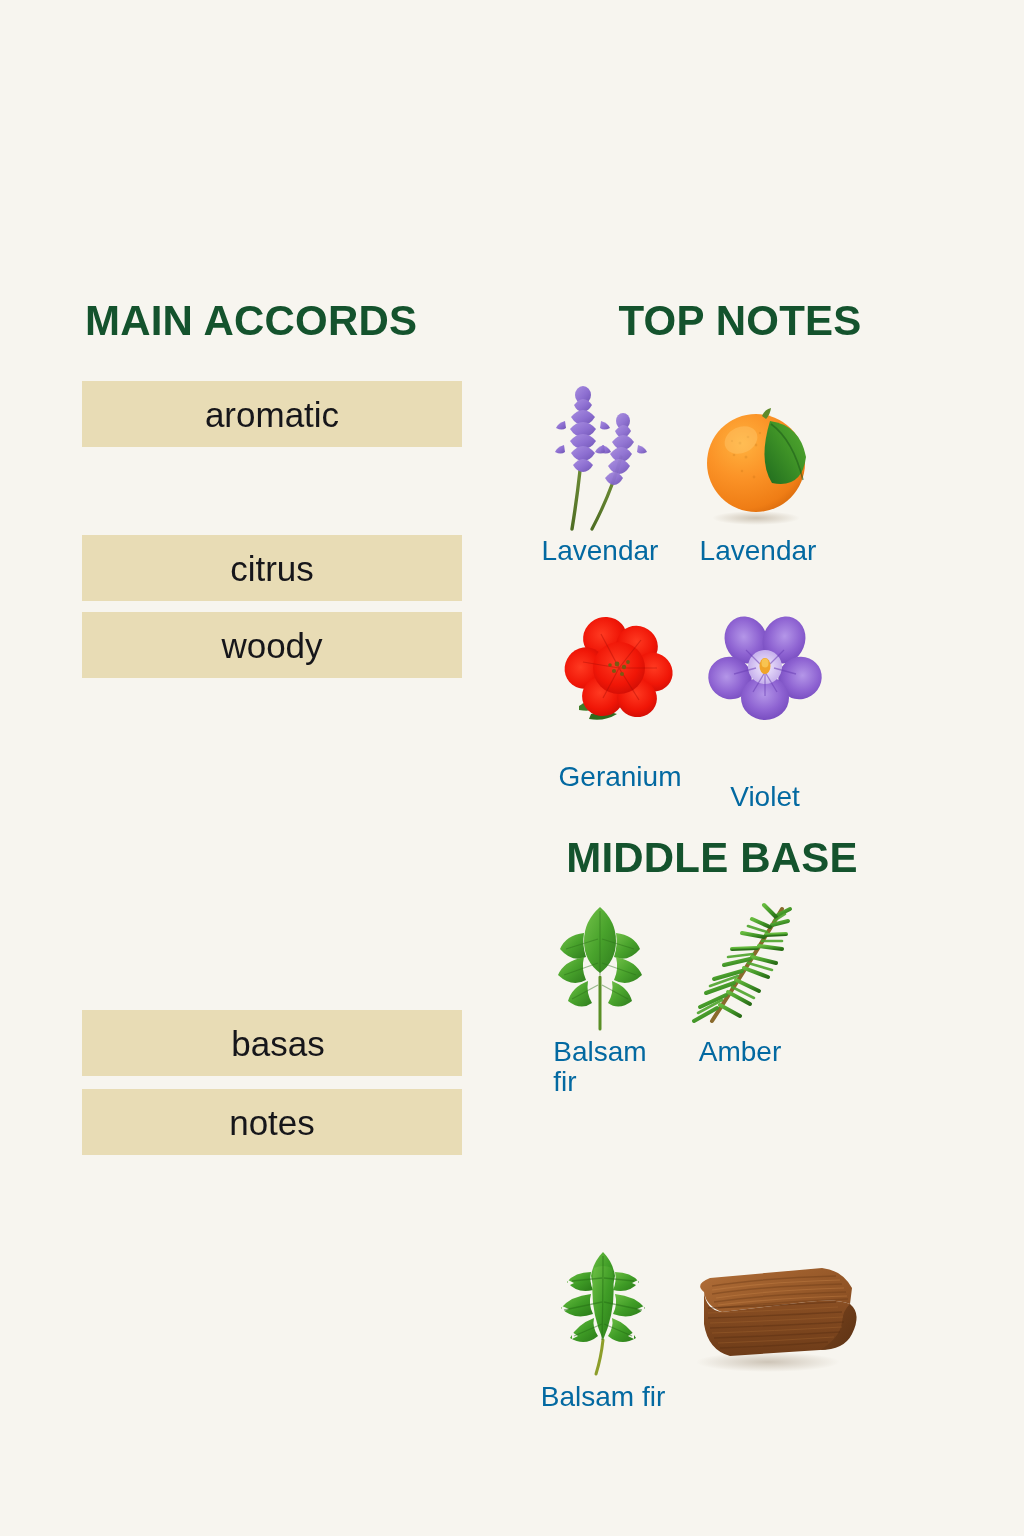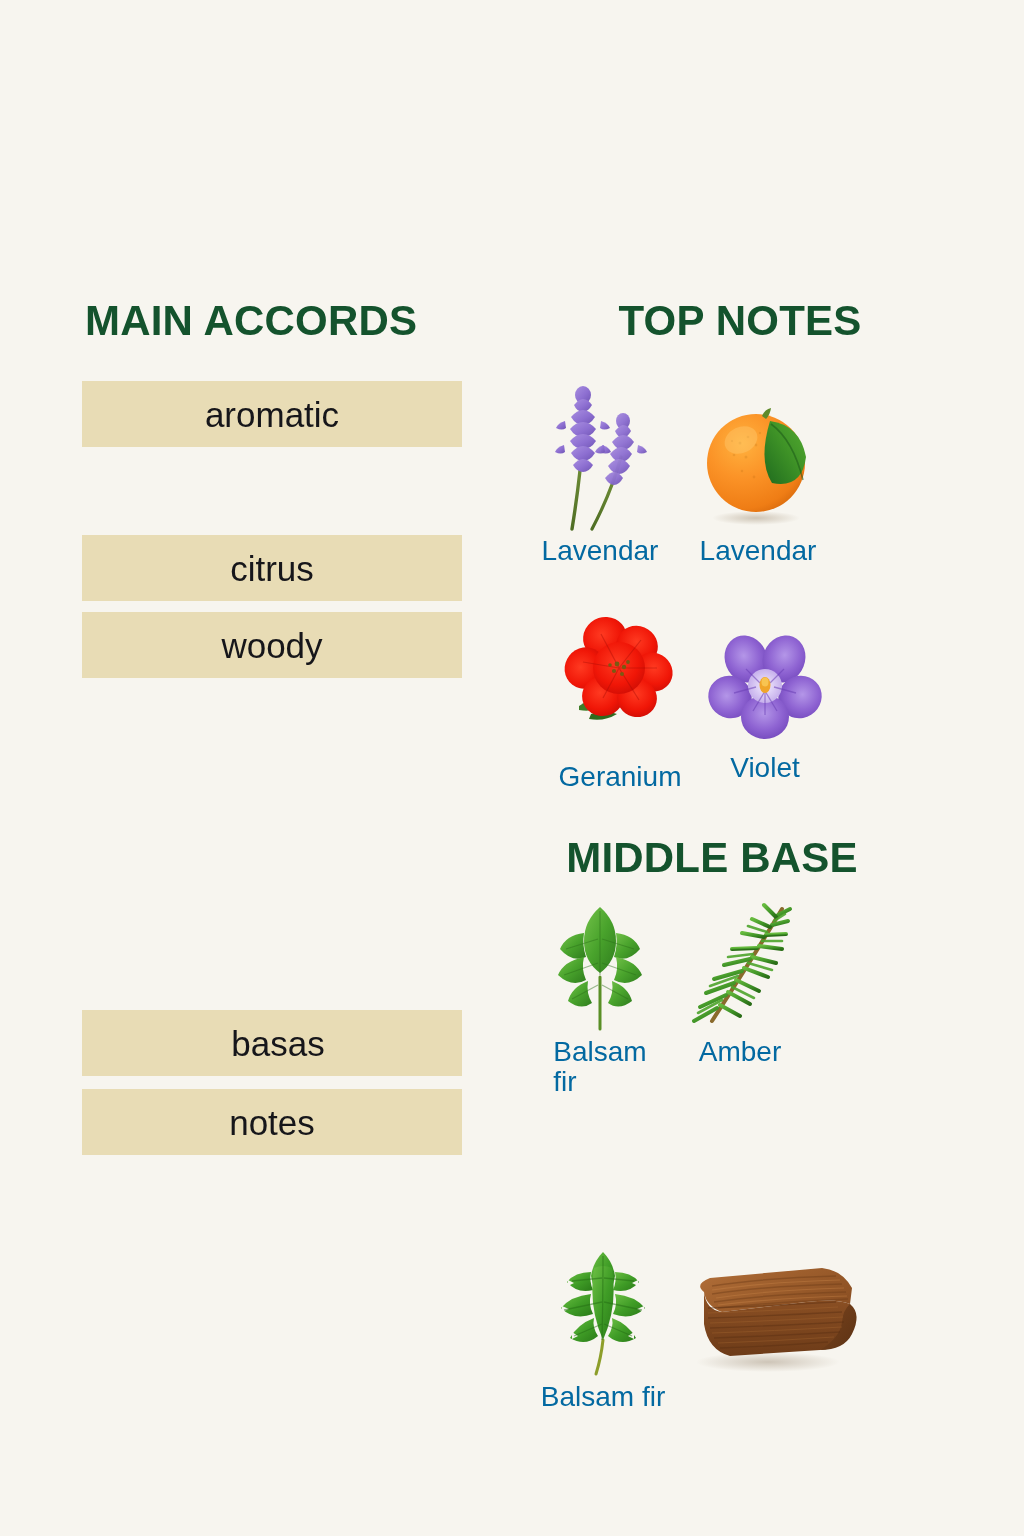--- a/index.html
+++ b/index.html
@@ -237,21 +237,21 @@
           <circle cx="53" cy="61" r="2.1"></circle>
             <circle cx="61" cy="64" r="2"></circle>
           <circle cx="67" cy="52" r="1.9"></circle>
             <circle cx="49" cy="55" r="1.8"></circle>
         </g>
       </svg>
     </div>
     <div class="note-label">Geranium</div>
   </div>
 
-  <div class="note" style="left:700px; top:629px; width:130px;">
+  <div class="note" style="left:700px; top:610px; width:130px;gap:48px;">
     <div class="note-art">
       <svg width="114" height="118" viewBox="0 0 114 118" aria-hidden="true">
         <defs>
           <radialGradient id="violetPetal" cx="48%" cy="42%" r="72%">
             <stop offset="0%" stop-color="#b496e8"></stop>
             <stop offset="52%" stop-color="#8e63d2"></stop>
             <stop offset="100%" stop-color="#6a3fb5"></stop>
           </radialGradient>
           <radialGradient id="violetCore" cx="50%" cy="50%" r="50%">
             <stop offset="0%" stop-color="#f3ecff"></stop>

